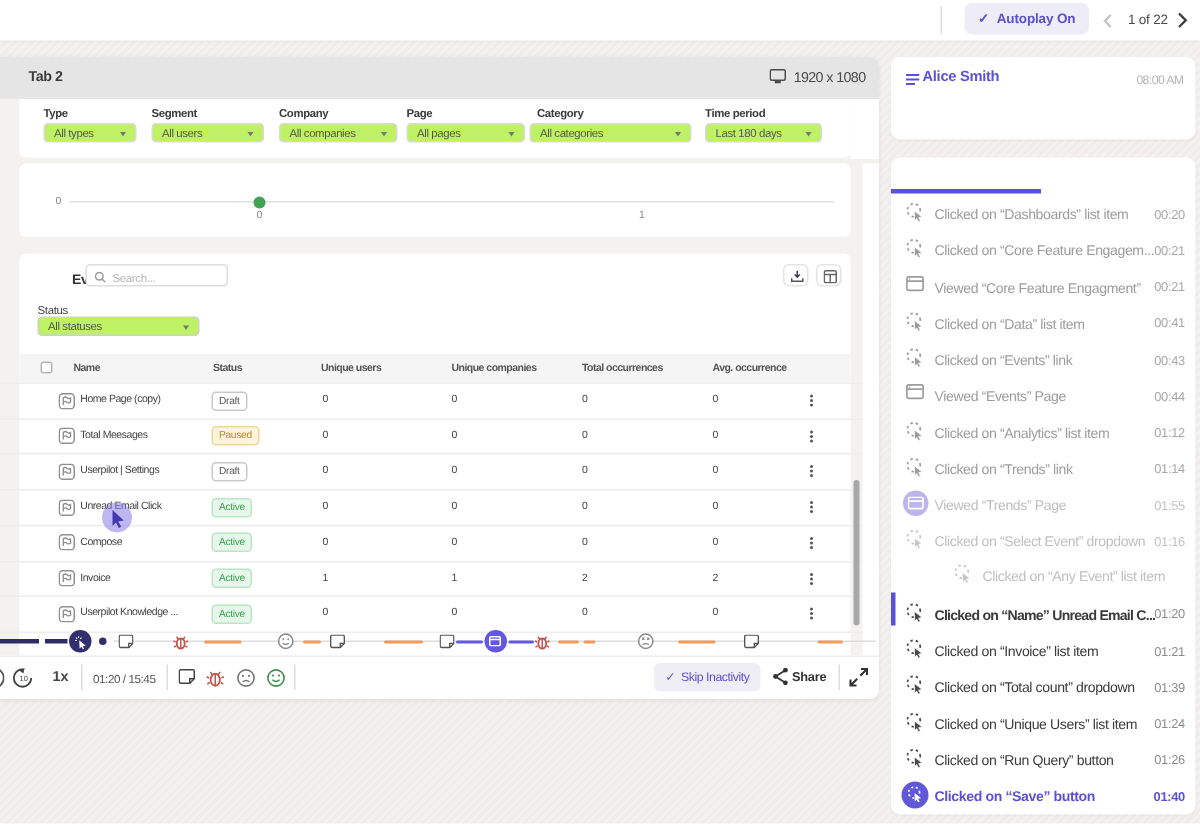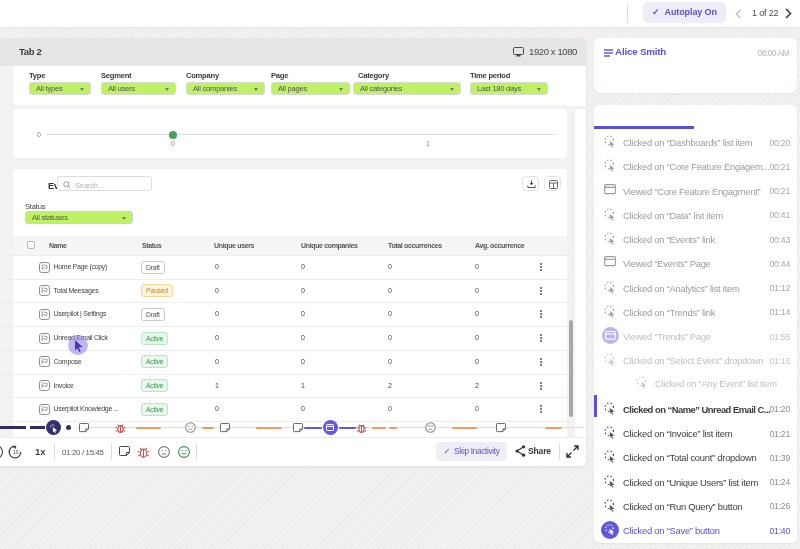--- a/index.html
+++ b/index.html
@@ -514,21 +514,21 @@
         <div class="tm">01:24</div>
       </div>
       <div class="ritem dk" style="top:388.75px;">
         <svg class="ic" width="13" height="13" viewBox="0 0 13 13">
           <circle cx="5.2" cy="5.2" r="4.3" fill="none" stroke="#4a4a4a" stroke-width="1.15" stroke-dasharray="1.6 2.05" stroke-dashoffset="0.8"></circle>
           <path d="M5.6 5.6 L10.8 9.7 L8.4 10.1 L9.6 12.2 L8.3 12.9 L7.1 10.7 L5.7 12.2 Z" fill="#4a4a4a" stroke="#fff" stroke-width="0.5"></path>
         </svg>
         <div class="txt">Clicked on “Run Query” button</div>
         <div class="tm">01:26</div>
       </div>
-      <div class="ritem save" style="top:413px;">
+      <div class="ritem save" style="top:413px;font-weight:bold;">
         <div style="position:absolute; left:7px; top:2.5px; width:18px; height:18px; border-radius:50%; background:#6158d8;"></div>
         <svg class="ic" style="left:10.5px; top:5.5px;" width="11" height="11" viewBox="0 0 13 13">
           <circle cx="5.2" cy="5.2" r="4.3" fill="none" stroke="#fff" stroke-width="1.3" stroke-dasharray="1.6 2.05" stroke-dashoffset="0.8"></circle>
           <path d="M5.6 5.6 L10.8 9.7 L8.4 10.1 L9.6 12.2 L8.3 12.9 L7.1 10.7 L5.7 12.2 Z" fill="#fff"></path>
         </svg>
         <div class="txt" style="color: rgb(91, 81, 214);">Clicked on “Save” button</div>
         <div class="tm" style="color: rgb(91, 81, 214);">01:40</div>
       </div>
     </div>
     <div style="position:absolute; left:0; top:289.75px; width:3px; height:22px; background:#5b51d6;"></div>

